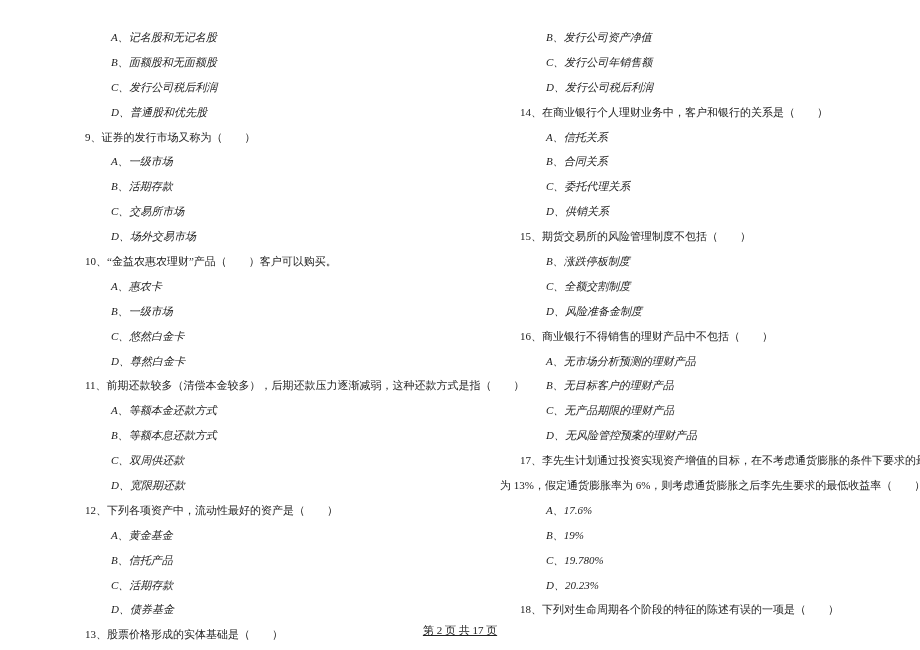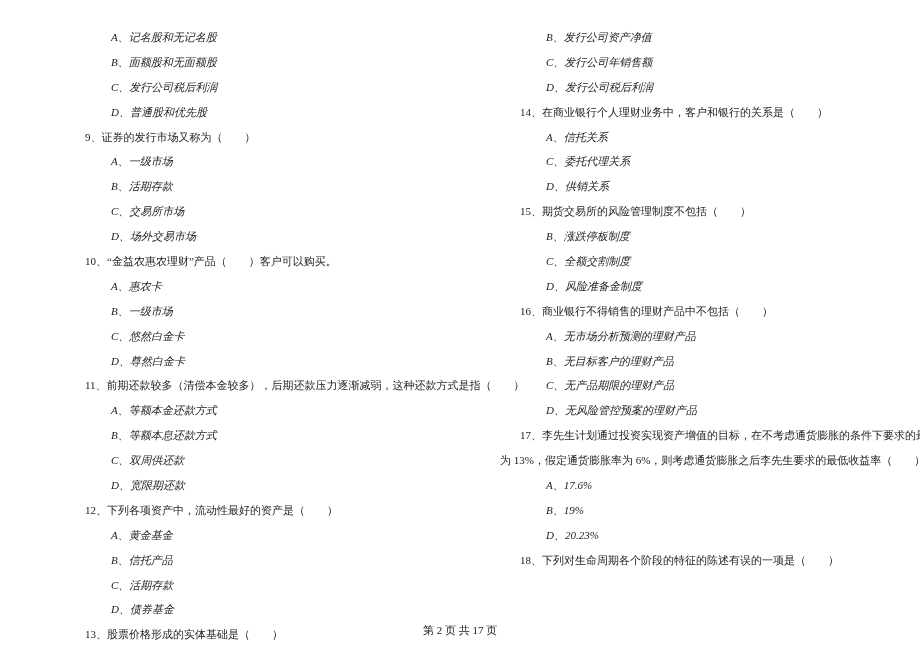--- a/index.html
+++ b/index.html
@@ -32,20 +32,21 @@
     .opt { padding-left: 26px; font-style: italic; }
     .q { padding-left: 0; }
     .q-in { padding-left: 0; }
     .footer {
       position: absolute;
       bottom: 12px;
       left: 0;
       right: 0;
       text-align: center;
       font-size: 11px;
+      text-decoration: underline;
     }
   </style>
 </head>
 <body>
 
 <div class="columns">
   <div class="col">
     <div class="line opt">A、记名股和无记名股</div>
     <div class="line opt">B、面额股和无面额股</div>
     <div class="line opt">C、发行公司税后利润</div>
@@ -73,34 +74,36 @@
     <div class="line q">13、股票价格形成的实体基础是（　　）</div>
 
   </div>
 
   <div class="col right">
     <div class="line opt">B、发行公司资产净值</div>
     <div class="line opt">C、发行公司年销售额</div>
     <div class="line opt">D、发行公司税后利润</div>
     <div class="line q">14、在商业银行个人理财业务中，客户和银行的关系是（　　）</div>
     <div class="line opt">A、信托关系</div>
+    <div class="line opt">B、合同关系</div>
     <div class="line opt">C、委托代理关系</div>
     <div class="line opt">D、供销关系</div>
     <div class="line q">15、期货交易所的风险管理制度不包括（　　）</div>
     <div class="line opt">B、涨跌停板制度</div>
     <div class="line opt">C、全额交割制度</div>
     <div class="line opt">D、风险准备金制度</div>
     <div class="line q">16、商业银行不得销售的理财产品中不包括（　　）</div>
     <div class="line opt">A、无市场分析预测的理财产品</div>
     <div class="line opt">B、无目标客户的理财产品</div>
     <div class="line opt">C、无产品期限的理财产品</div>
     <div class="line opt">D、无风险管控预案的理财产品</div>
     <div class="line q">17、李先生计划通过投资实现资产增值的目标，在不考虑通货膨胀的条件下要求的最低收益率</div>
     <div class="line q-in" style="margin-left:-20px; padding-left:0;">为 13%，假定通货膨胀率为 6%，则考虑通货膨胀之后李先生要求的最低收益率（　　）</div>
     <div class="line opt">A、17.6%</div>
     <div class="line opt">B、19%</div>
+    <div class="line opt">C、19.780%</div>
     <div class="line opt">D、20.23%</div>
     <div class="line q">18、下列对生命周期各个阶段的特征的陈述有误的一项是（　　）</div>
 
   </div>
 </div>
 
 <div class="footer">第 2 页 共 17 页</div>
 
 </body></html>

